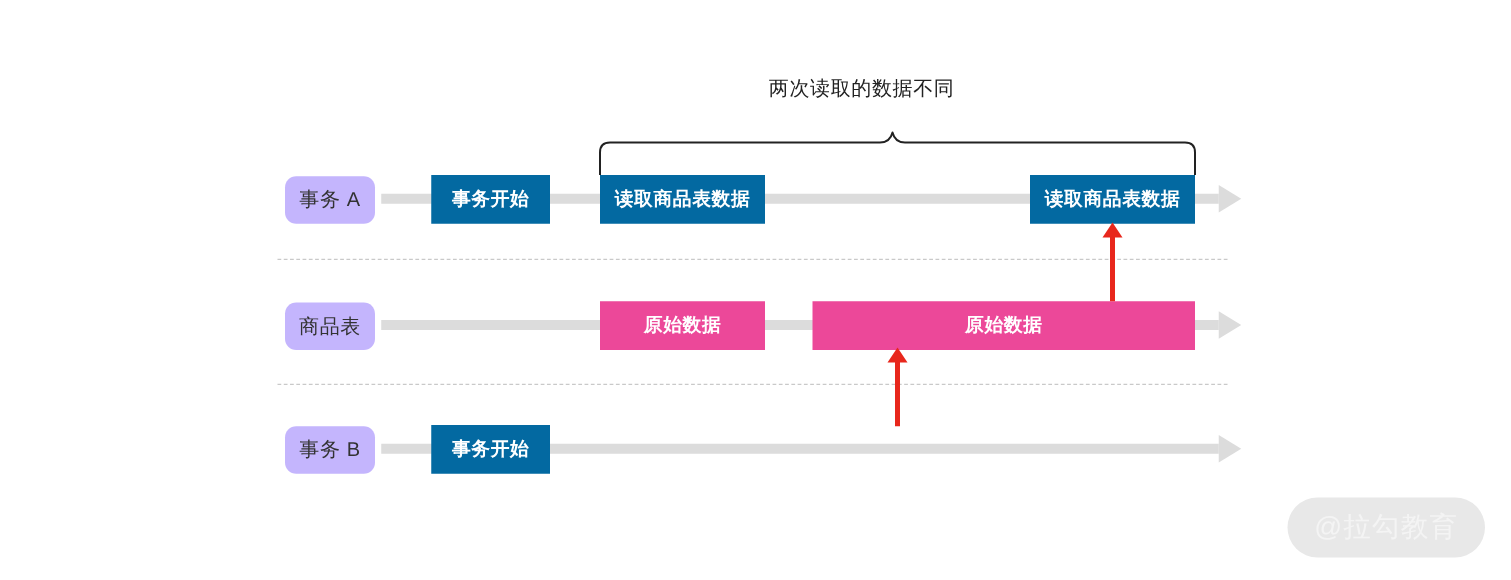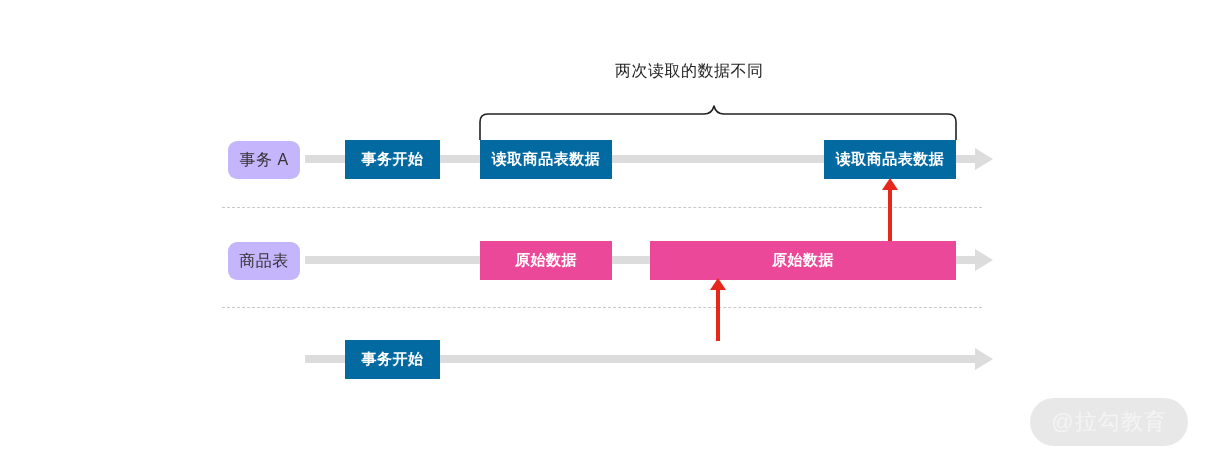--- a/index.html
+++ b/index.html
@@ -146,20 +146,21 @@
 
   <div class="timeline" style="left:305px; top:256px; width:670px;"></div>
   <div class="timeline-head" style="left:975px; top:249px;"></div>
 
   <div class="box soft" style="left:480px; top:241px; width:132px; height:39px;">原始数据</div>
 
   <div class="box soft" style="left:650px; top:241px; width:306px; height:39px;">原始数据</div>
 
   <div class="divider" style="left:222px; top:307px; width:760px;"></div>
 
+  <div class="row-label" style="left:228px; top:341px;">事务 B</div>
 
   <div class="timeline" style="left:305px; top:355px; width:670px;"></div>
   <div class="timeline-head" style="left:975px; top:348px;"></div>
 
   <div class="box solid" style="left:345px; top:340px; width:95px; height:39px;">事务开始</div>
 
 
   <div class="red-arrow-shaft" style="left:716px; top:289px; height:52px;"></div>
   <div class="red-arrow-head" style="left:710px; top:278px;"></div>
 

